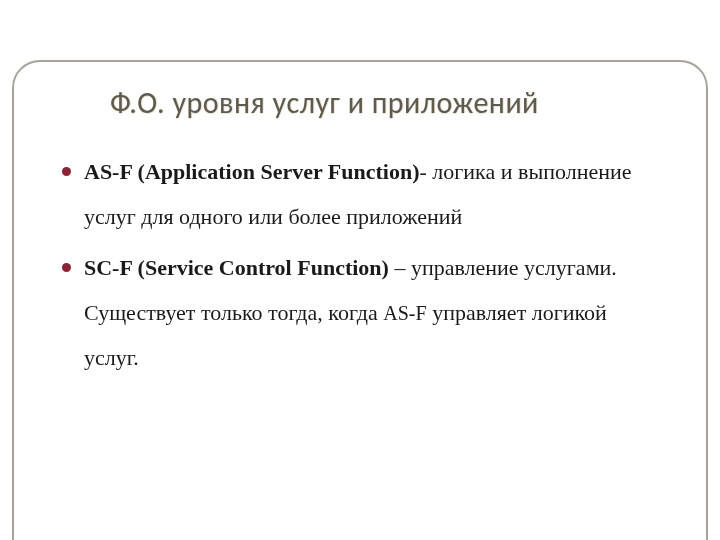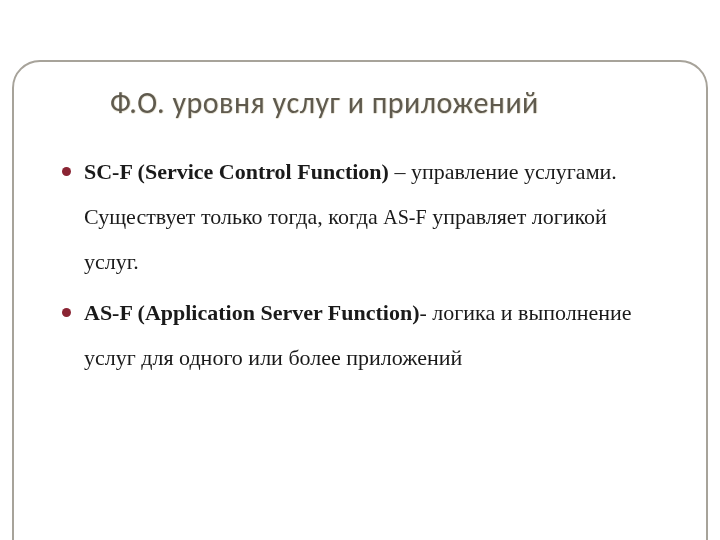--- a/index.html
+++ b/index.html
@@ -61,20 +61,20 @@
   .term-sc { font-size: 20px; }
 </style>
 </head>
 <body>
 
 <div class="slide">
   <div class="frame">
     <div class="title">Ф.О. уровня услуг и приложений</div>
     <ul class="body">
       <li>
-        <span class="bold">SC-F (Service Control Function)</span><span> – </span><span>управление услугами. Существует только тогда, когда </span><span class="term-sc">AS-F</span><span> управляет логикой услуг.</span>
+        <span class="bold">AS-F (Application Server Function)</span><span>- </span><span>логика  и выполнение услуг для одного или более приложений</span>
       </li>
       <li>
-        <span class="bold">AS-F (Application Server Function)</span><span>- </span><span>логика  и выполнение услуг для одного или более приложений</span>
+        <span class="bold">SC-F (Service Control Function)</span><span> – </span><span>управление услугами. Существует только тогда, когда </span><span class="term-sc">AS-F</span><span> управляет логикой услуг.</span>
       </li>
     </ul>
   </div>
 </div>
 
 </body></html>

